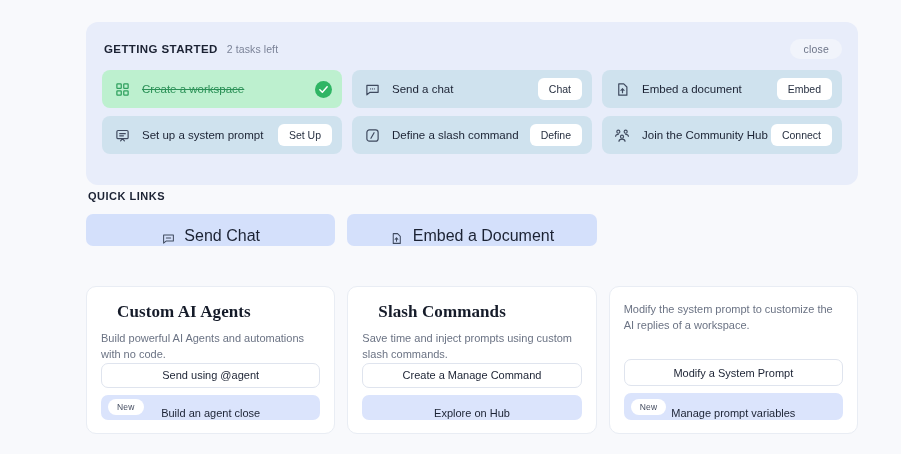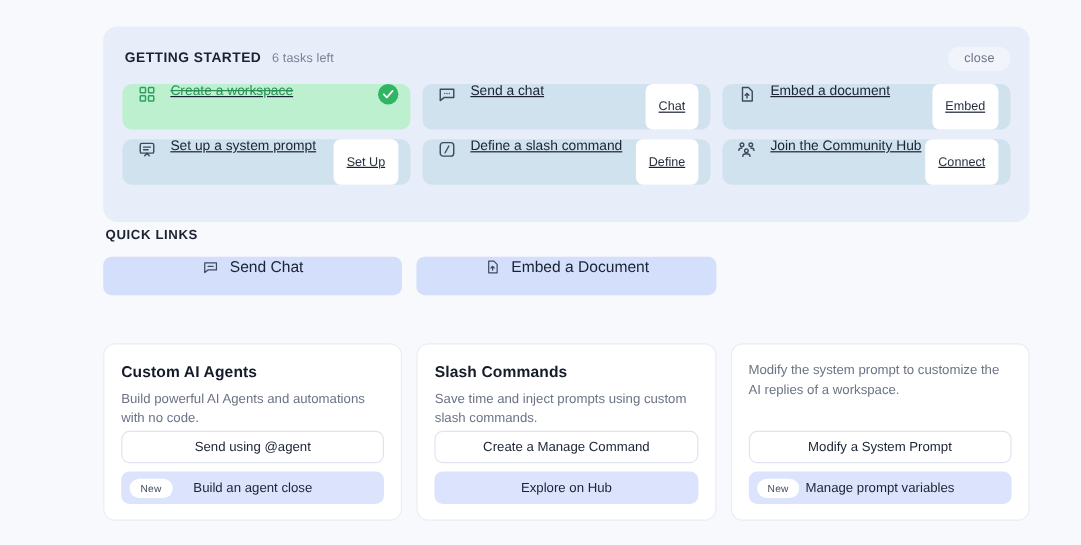--- a/index.html
+++ b/index.html
@@ -66,26 +66,26 @@
   }
 
   .task-grid {
     display: grid;
     grid-template-columns: repeat(3, 1fr);
     grid-auto-rows: 38px;
     gap: 8px 10px;
   }
   .task {
     display: flex;
+    align-items: center;
     border-radius: 8px;
     padding: 0 10px 0 12px;
     box-sizing: border-box;
     background: #cfe2ee;
     cursor: pointer;
-    text-decoration: underline;
   }
   .task.done {
     background: #bdf0cf;
   }
   .task-icon {
     width: 16px;
     height: 16px;
     flex: 0 0 16px;
     display: flex;
     align-items: center;
@@ -148,24 +148,24 @@
     display: grid;
     grid-template-columns: repeat(3, 1fr);
     gap: 12px;
   }
   .ql-btn {
     height: 32px;
     background: #d4e0fb;
     border: none;
     border-radius: 7px;
     display: flex;
-    align-items: flex-start;
+    align-items: flex-end;
     justify-content: center;
     gap: 9px;
-    font-size: 13px;
+    font-size: 16px;
     color: #1b2233;
     cursor: pointer;
     font-family: inherit;
   }
   .ql-icon {
     display: flex;
     align-items: center;
     justify-content: center;
     color: #3f4a5f;
     width: 14px;
@@ -187,25 +187,26 @@
     background: #ffffff;
     border: 1px solid #e9edf4;
     border-radius: 10px;
     padding: 14px 14px 13px 14px;
     box-sizing: border-box;
     height: 148px;
     display: flex;
     flex-direction: column;
   }
   .feature-title {
-    font-size: 13px;
+    font-size: 17px;
     font-weight: 700;
     color: #151b29;
-    margin: 1px 0 8px 0;
+    margin: 1px 0 8px 16px;
     letter-spacing: 0.1px;
+    font-family: Liberation Serif, serif;
   }
   .feature-desc {
     font-size: 11px;
     line-height: 1.48;
     color: #6b7384;
     margin: 0 0 auto 0;
     max-width: 225px;
   }
   .feature-btn {
     height: 27px;
@@ -221,20 +222,21 @@
     box-sizing: border-box;
   }
   .feature-btn.outline {
     background: #ffffff;
     border: 1px solid #dfe4ee;
     margin-bottom: 7px;
   }
   .feature-btn.filled {
     background: #dbe4fc;
     border: none;
+    align-items: flex-end;
   }
   .new-badge {
     position: absolute;
     left: 7px;
     top: 50%;
     transform: translateY(-50%);
     background: #ffffff;
     border-radius: 9px;
     font-size: 8.5px;
     color: #454d61;
@@ -243,21 +245,21 @@
   }
 </style>
 </head>
 <body>
 
 <div class="page">
 
   <section class="gs-panel">
     <div class="gs-head">
       <span class="gs-title">GETTING STARTED</span>
-      <span class="gs-count">6 tasks left</span>
+      <span class="gs-count">2 tasks left</span>
       <button class="gs-close">close</button>
     </div>
 
     <div class="task-grid">
 
       <div class="task done">
         <span class="task-icon">
           <svg width="15" height="15" viewBox="0 0 24 24" fill="none" stroke="currentColor" stroke-width="2">
             <rect x="3" y="3" width="7" height="7" rx="1"></rect>
             <rect x="14" y="3" width="7" height="7" rx="1"></rect>

